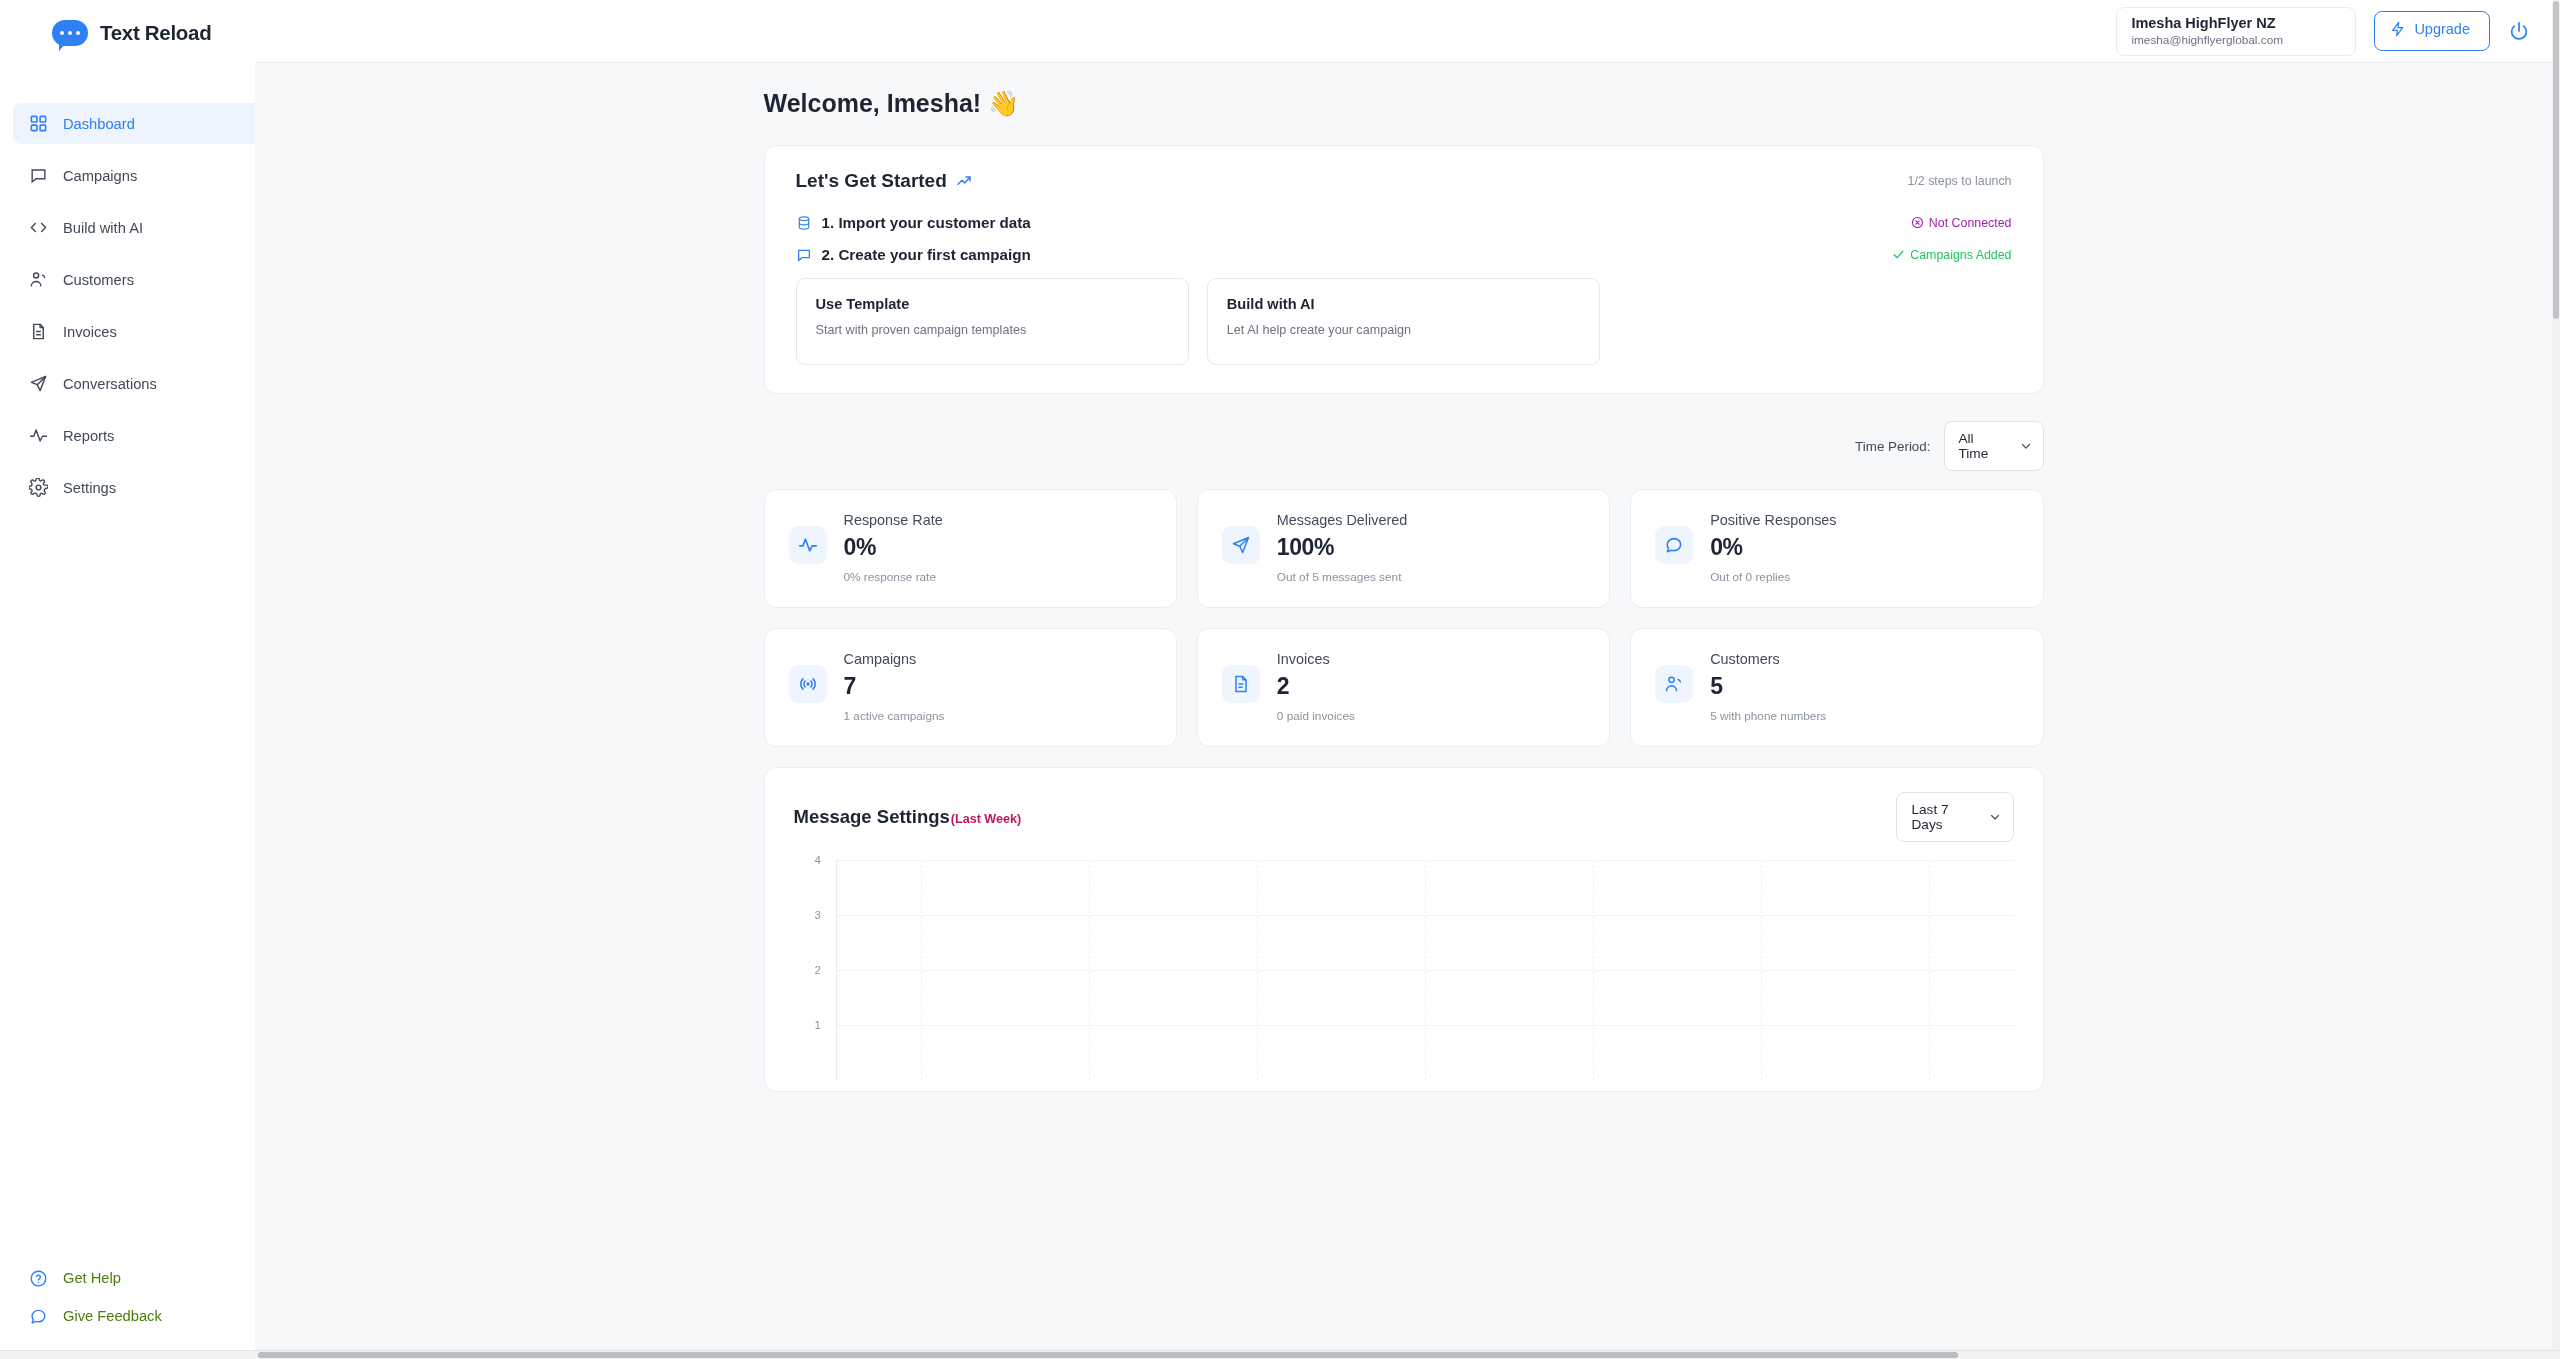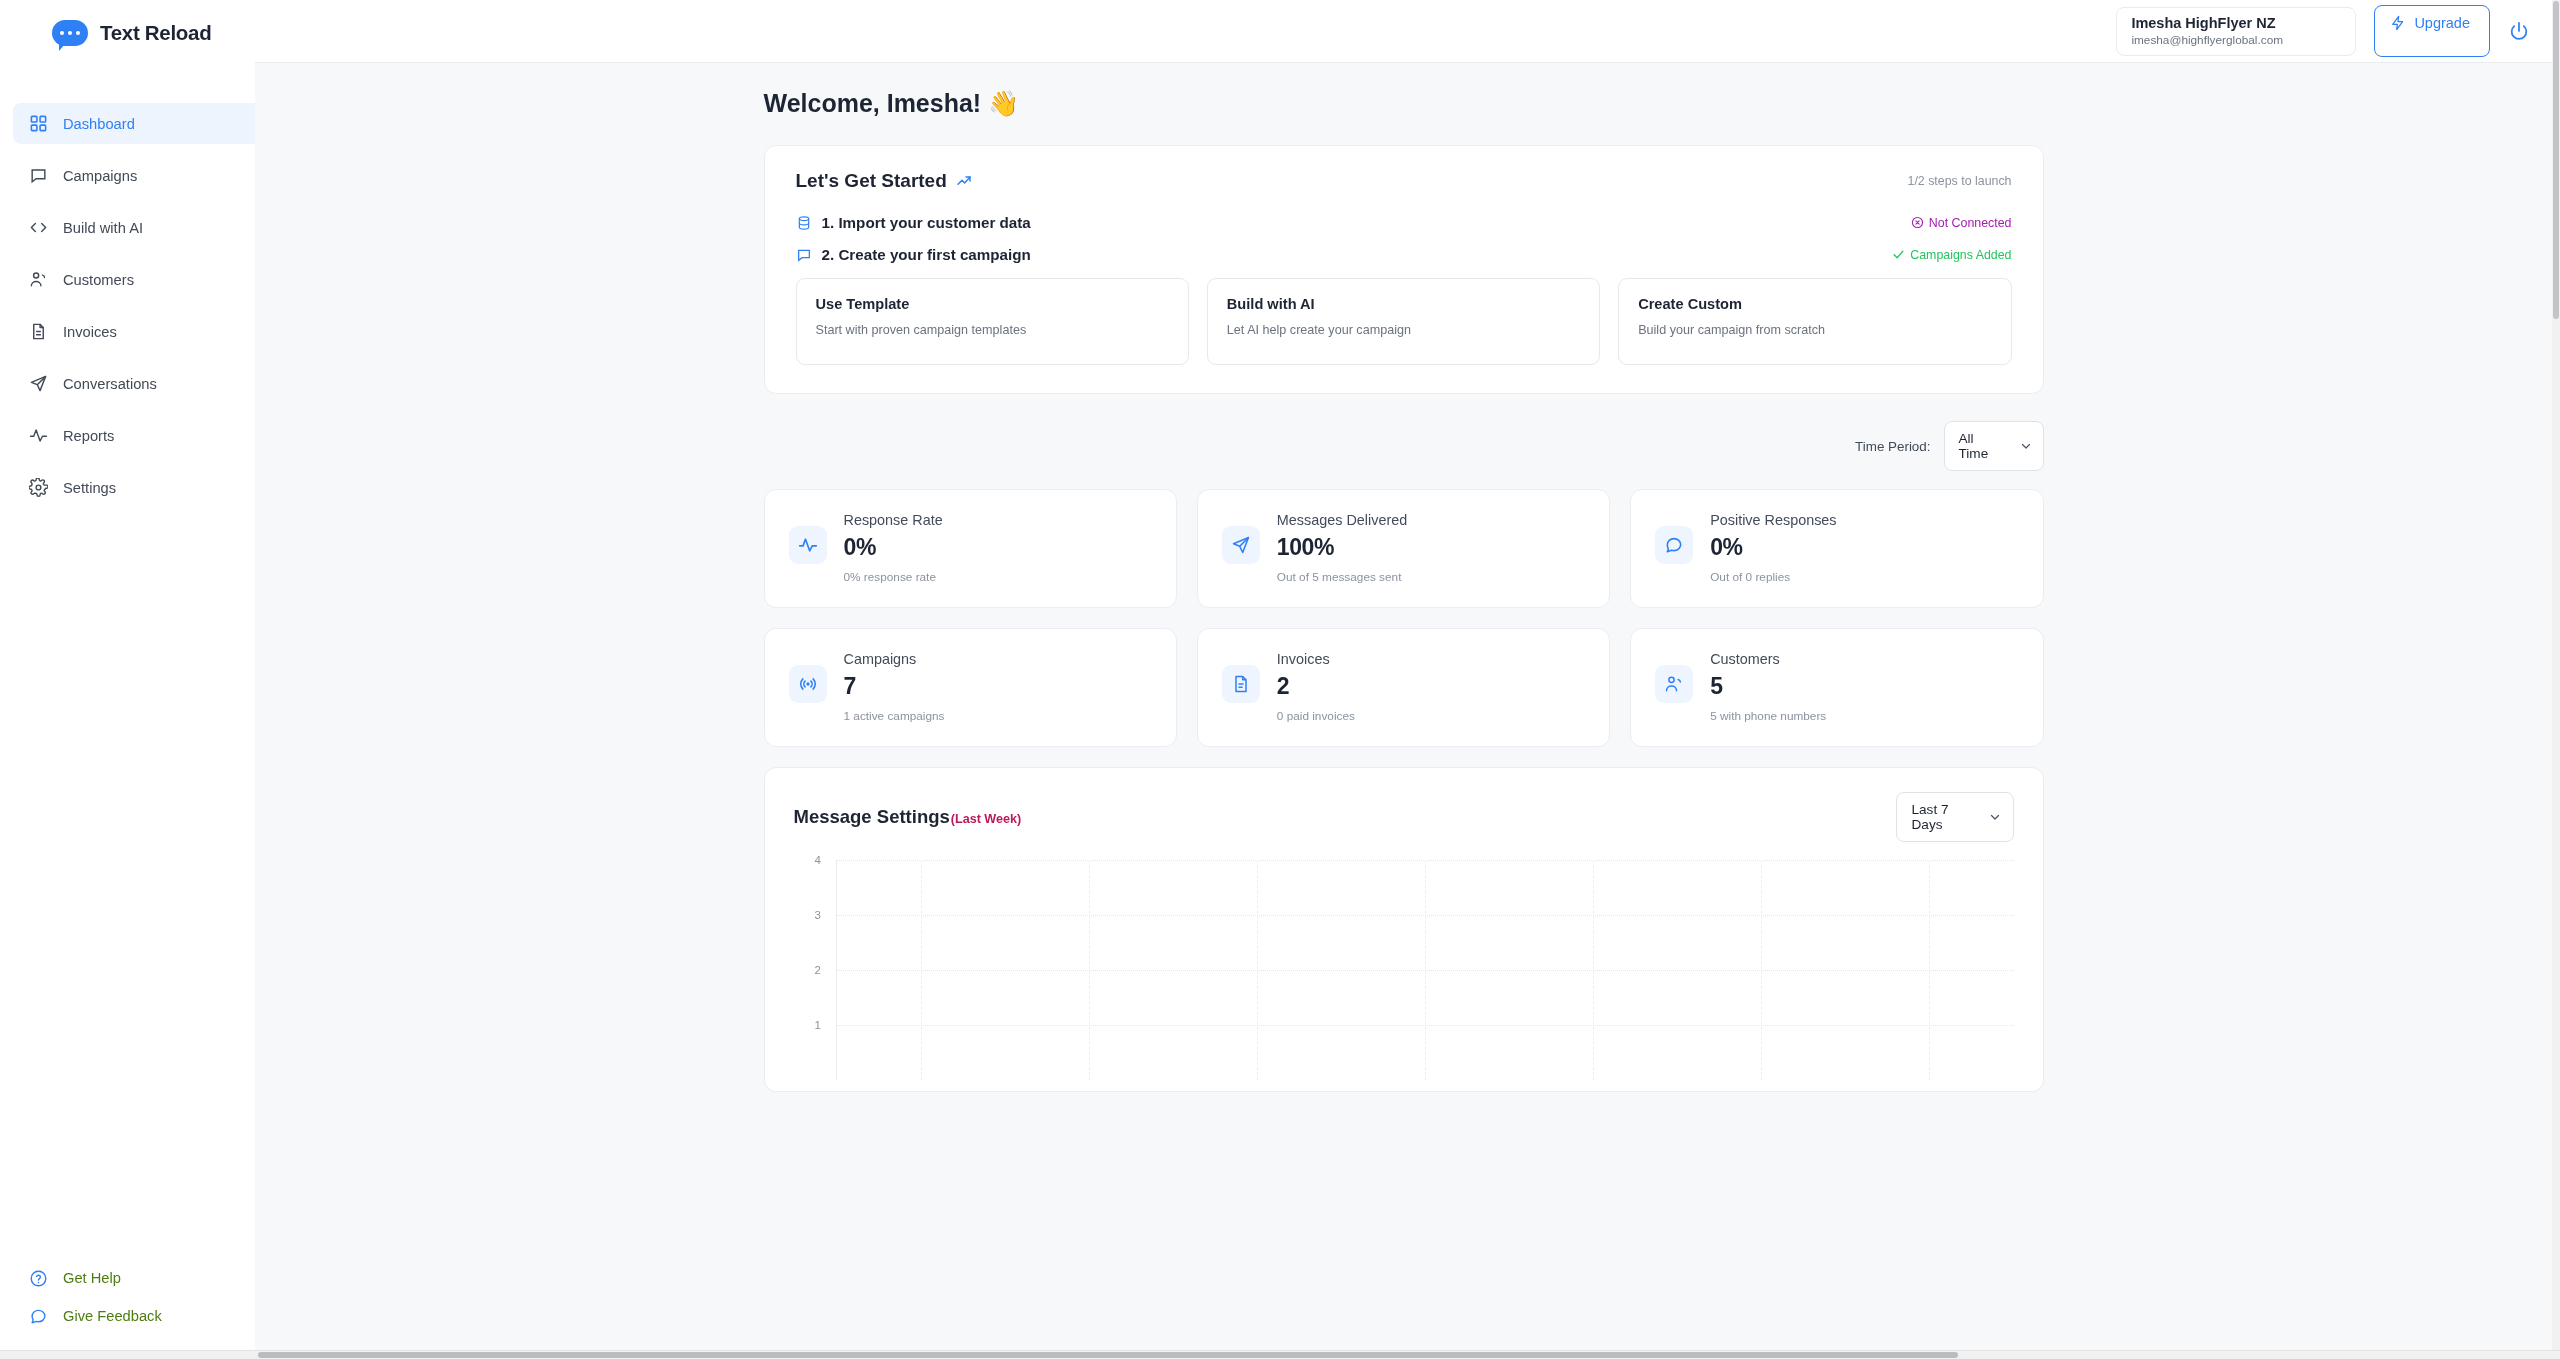--- a/index.html
+++ b/index.html
@@ -74,21 +74,21 @@
   #user-chip {
     border: 1px solid #e8ebef; border-radius: 8px;
     padding: 7px 18px 8px 14px; min-width: 240px;
   }
   #user-chip .uname { font-size: 14.5px; font-weight: bold; color: #1d2433; }
   #user-chip .umail { font-size: 11.8px; color: #6b7280; margin-top: 2px; }
   #upgrade-btn {
     display: flex; align-items: center; gap: 8px;
     border: 1.6px solid #2f80f5; border-radius: 8px;
     color: #2f80f5; font-size: 14.5px;
-    padding: 9px 19px 25px 15px; background: #fff; cursor: pointer;
+    padding: 9px 19px 13px 15px; background: #fff; cursor: pointer;
   }
   #power-btn { width: 22px; height: 22px; color: #2f80f5; cursor: pointer; }
 
   
   #main {
     position: absolute; left: 255px; top: 63px; right: 8px; bottom: 9px;
     background: #f6f8fa; overflow: hidden;
   }
   #content { width: 1280px; margin: 0 auto; padding: 26px 0 0 0; }
 
@@ -335,24 +335,20 @@
       </div>
 
       <div class="opt-grid three" style="margin-bottom:0">
         <div class="opt tall">
           <div class="opt-title">Use Template</div>
           <div class="opt-sub">Start with proven campaign templates</div>
         </div>
         <div class="opt tall">
           <div class="opt-title">Build with AI</div>
           <div class="opt-sub">Let AI help create your campaign</div>
-        </div>
-        <div class="opt tall">
-          <div class="opt-title">Create Custom</div>
-          <div class="opt-sub">Build your campaign from scratch</div>
         </div>
       </div>
     </div>
 
     <div id="time-row">
       <span id="time-label">Time Period:</span>
       <div class="select-box" id="time-select">
         <span>All Time</span>
         <svg class="chev" viewBox="0 0 24 24" fill="none" stroke="currentColor" stroke-width="2.4" stroke-linecap="round" stroke-linejoin="round">
             <polyline points="5,9 12,16 19,9"></polyline>

